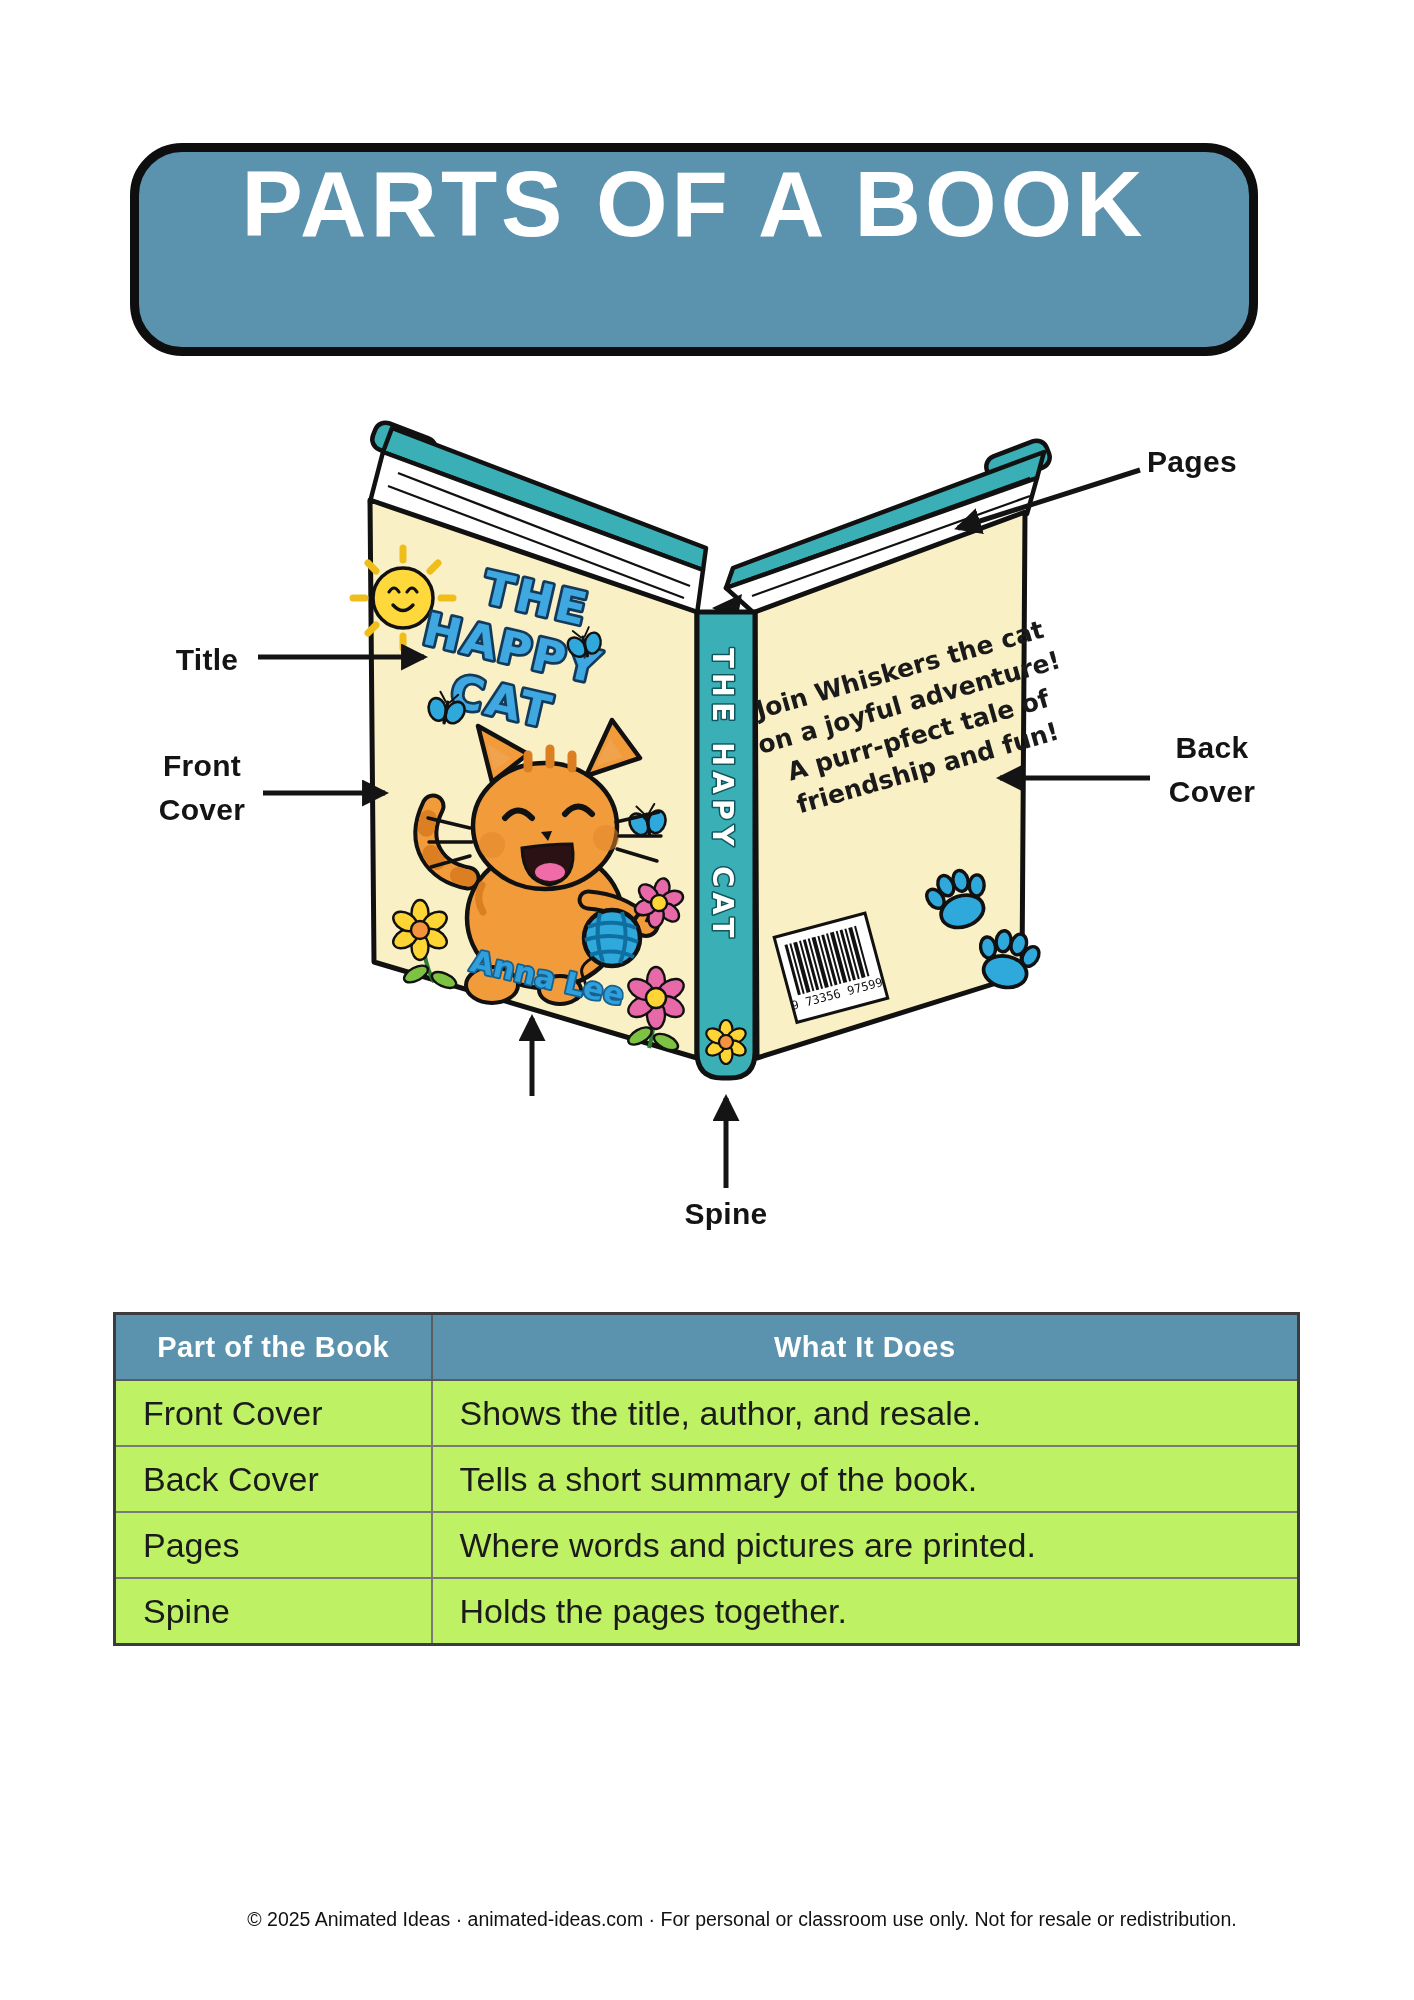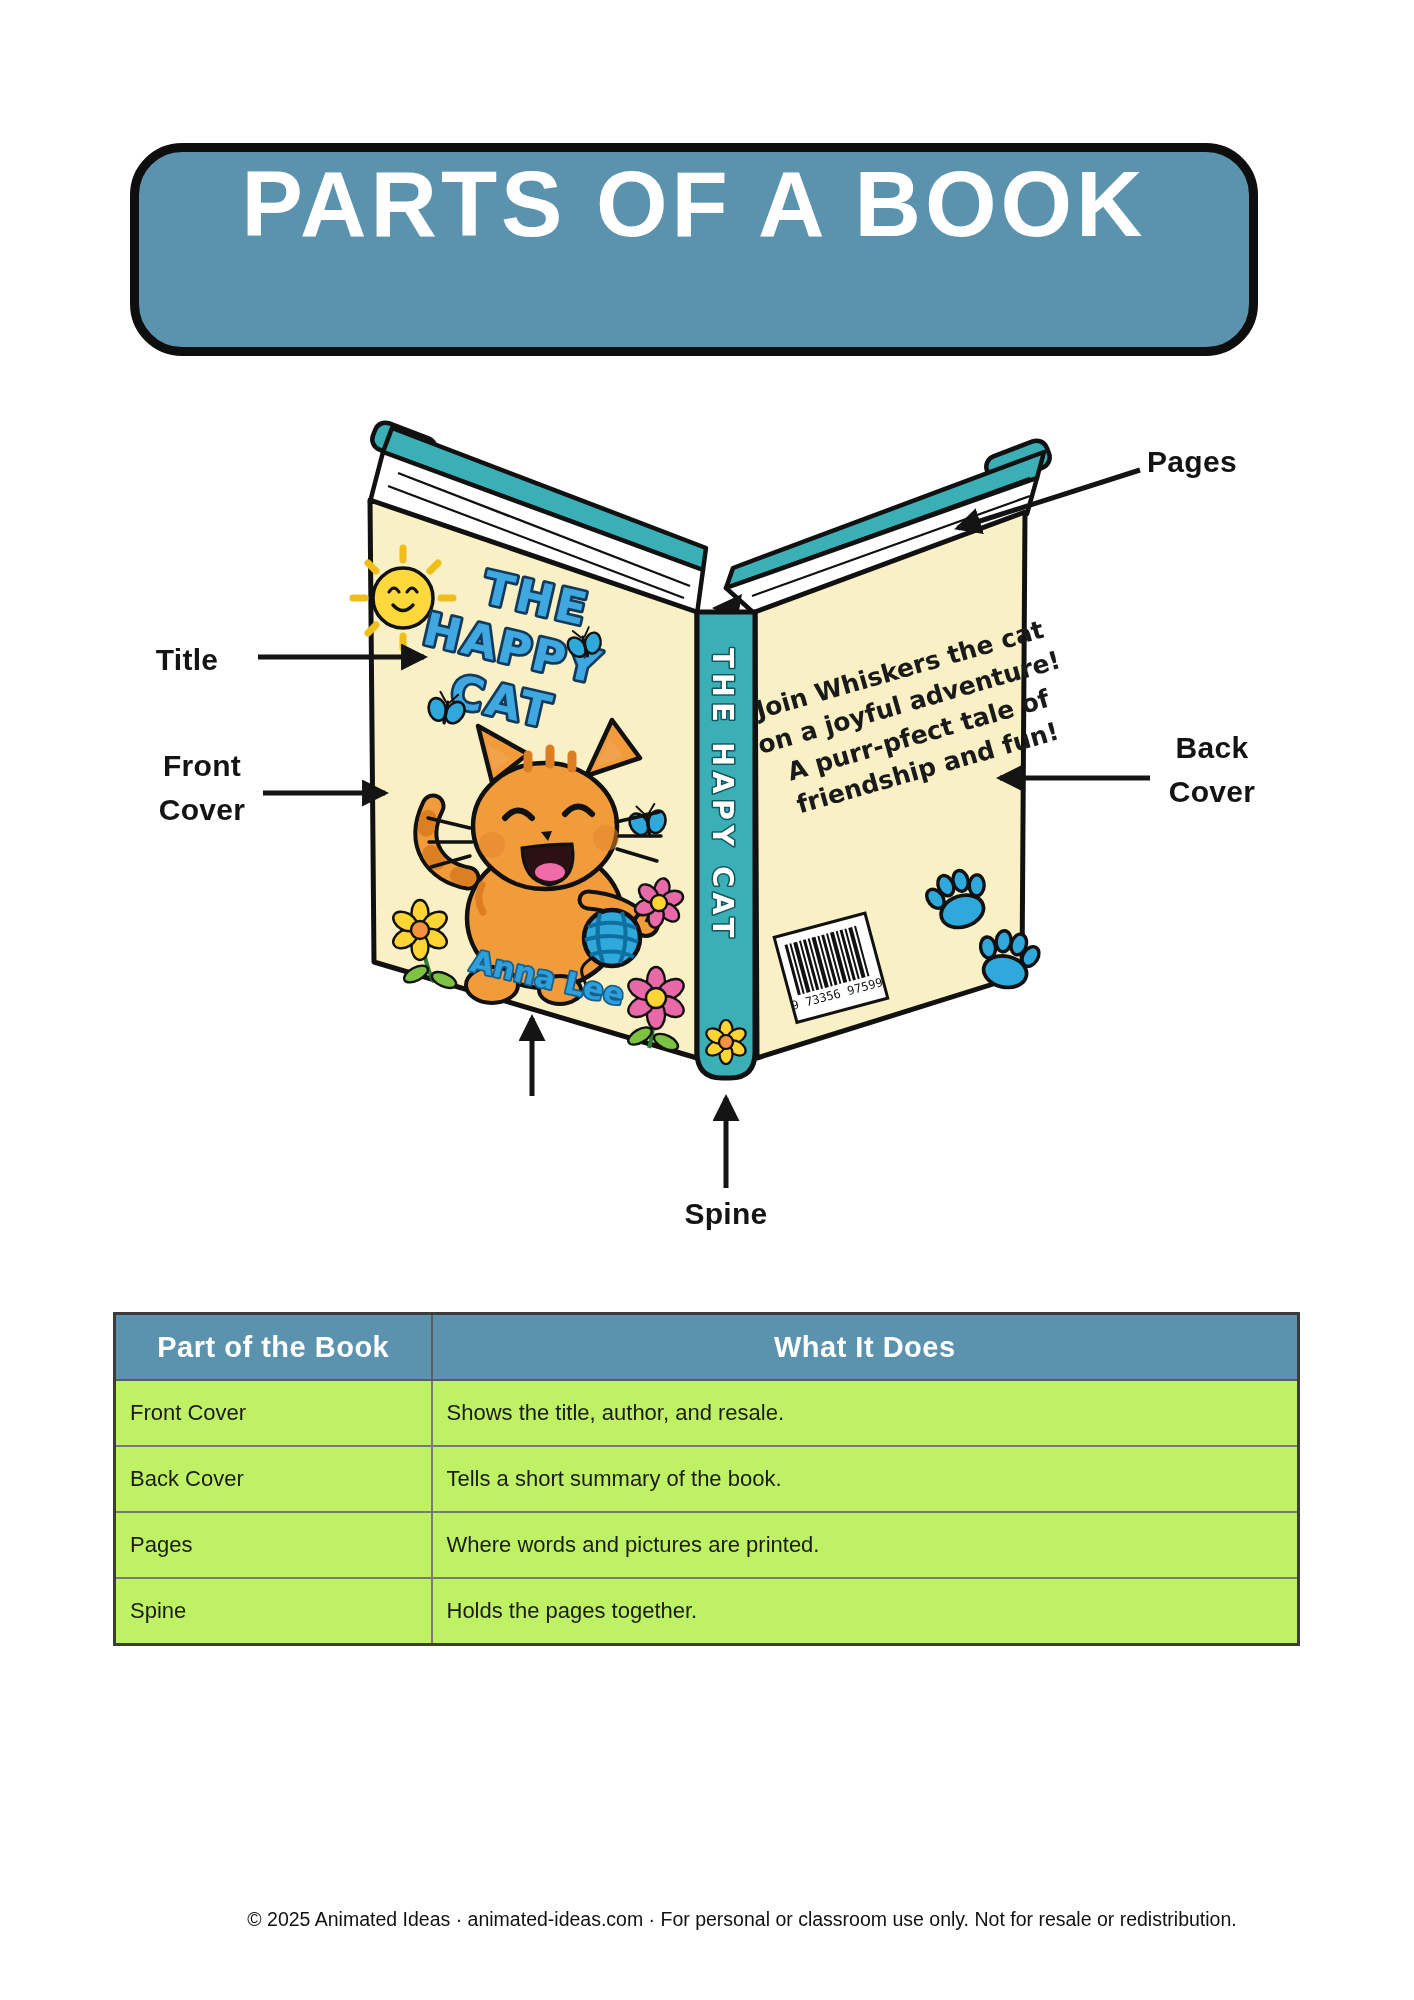--- a/index.html
+++ b/index.html
@@ -9,32 +9,32 @@
   #banner{position:absolute;left:130px;top:143px;width:1128px;height:213px;
           background:#5B93AE;border:9px solid #0e0e0e;border-radius:52px;
           box-sizing:border-box;display:flex;align-items:flex-start;justify-content:center;}
   #banner .title{color:#ffffff;font-size:92px;font-weight:bold;letter-spacing:4px;white-space:nowrap;}
   
   #diagram{position:absolute;left:0;top:0;width:1414px;height:2000px;}
   
   .dlabel{position:absolute;color:#141414;font-size:30px;font-weight:bold;
           text-align:center;line-height:44px;letter-spacing:0.3px;}
   #lbl-pages{left:1130px;top:440px;width:124px;}
-  #lbl-title{left:134px;top:638px;width:106px;}
+  #lbl-title{left:154px;top:638px;width:106px;}
   #lbl-front{left:118px;top:744px;width:168px;}
   #lbl-back{left:1128px;top:726px;width:168px;}
   #lbl-author{left:438px;top:1102px;width:184px;line-height:42px;}
   #lbl-spine{left:664px;top:1192px;width:124px;}
   
   #parts-table{position:absolute;left:113px;top:1312px;width:1187px;
                border-collapse:collapse;background:#bef264;}
   #parts-table th{background:#5B93AE;color:#ffffff;font-size:29px;font-weight:bold;
                   letter-spacing:0.5px;height:62px;text-align:center;
                   border:2px solid #5c5c5c;}
-  #parts-table td{font-size:22px;color:#1b1b1b;height:62px;padding-left:14px;
+  #parts-table td{font-size:34px;color:#1b1b1b;height:62px;padding-left:27px;
                   border:2px solid #7a7a7a;font-weight:500;}
   #parts-table{border:3px solid #3c3c3c;}
   #parts-table col.c1{width:317px;}
   
   #footer{position:absolute;left:0;top:1908px;width:1414px;text-align:center;
           color:#111;font-size:19.5px;margin-left:35px;}
 </style>
 </head>
 <body>
 

